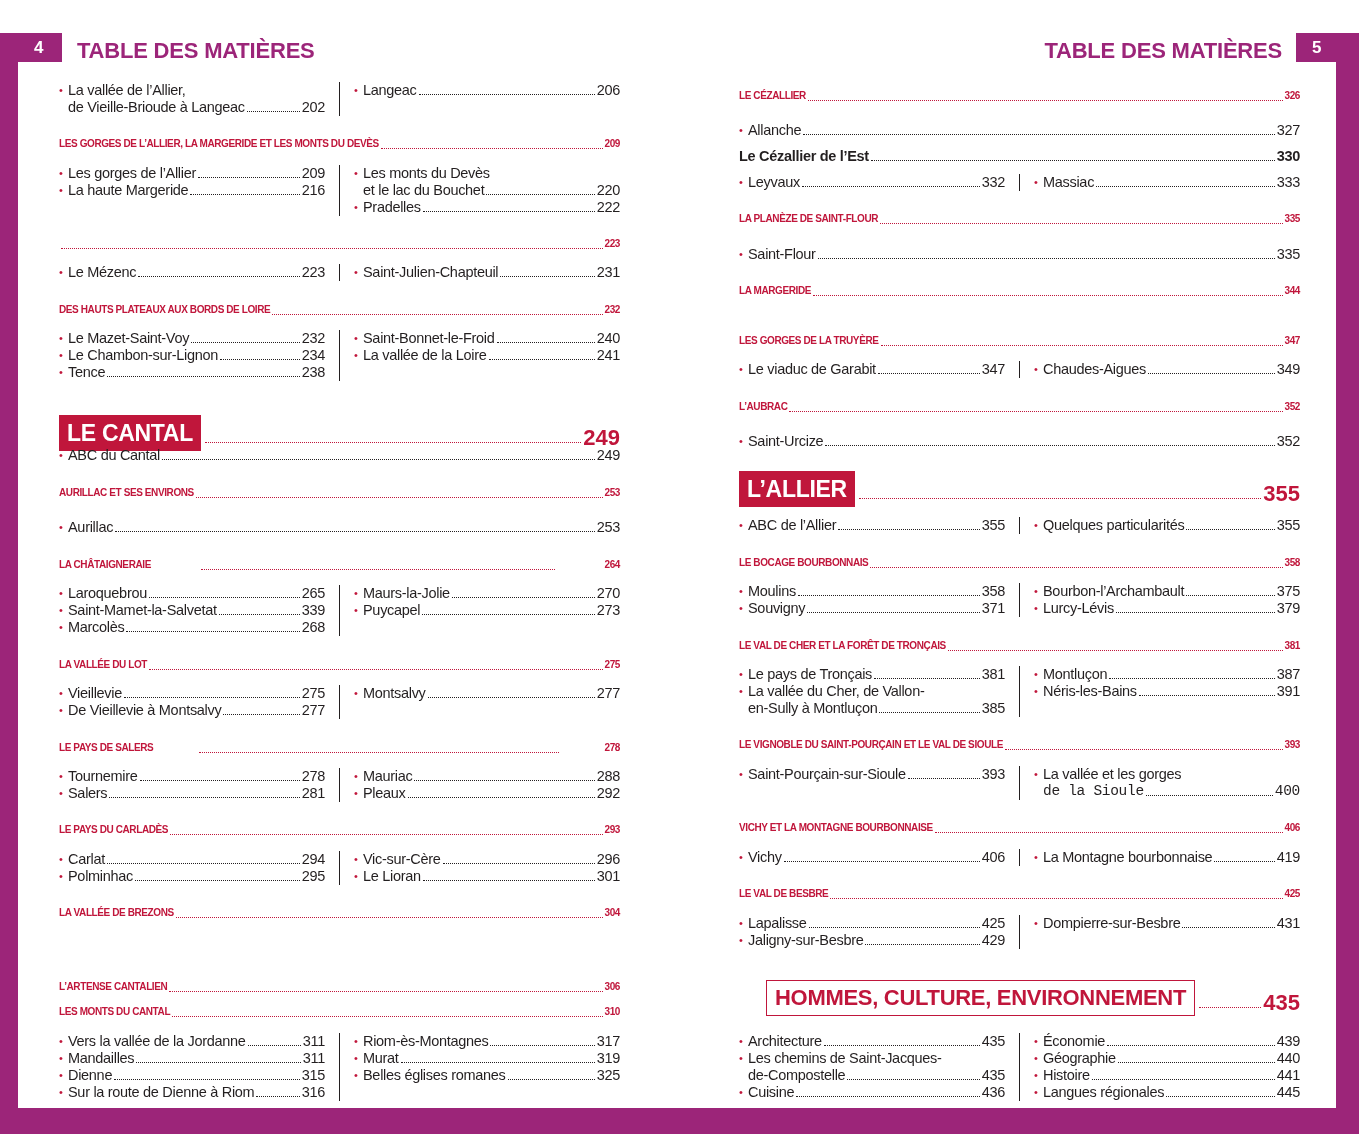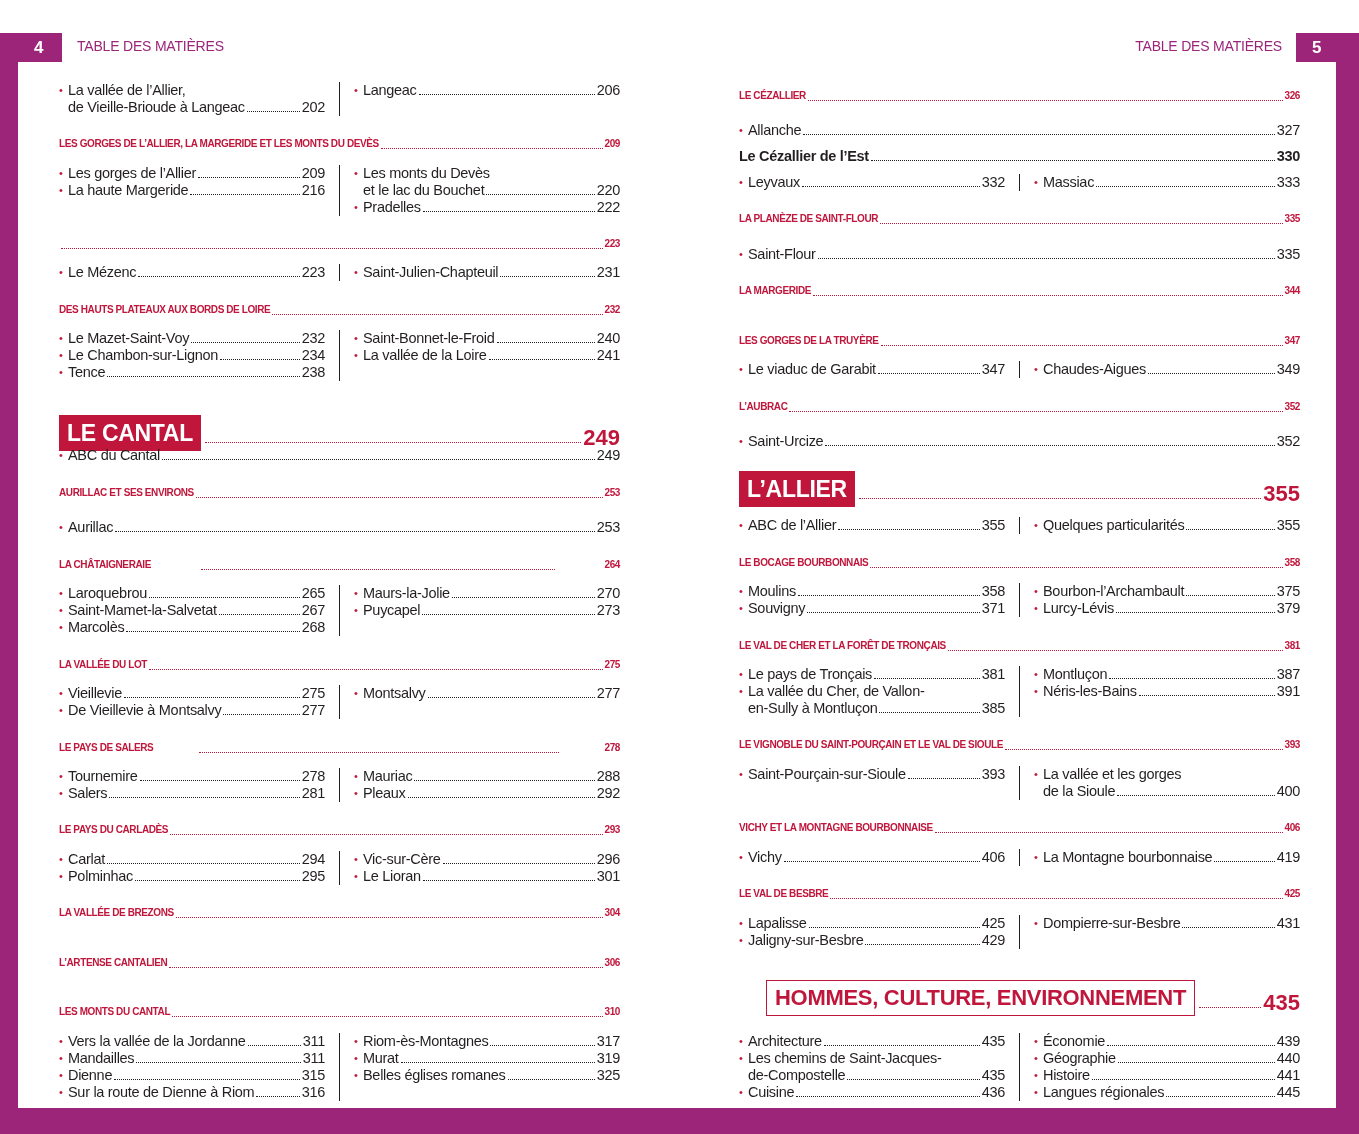--- a/index.html
+++ b/index.html
@@ -8,21 +8,21 @@
 
   .purple { background: #9c2579; position: absolute; }
   #left-band { left: 0; top: 33px; width: 18px; height: 1101px; }
   #right-band { left: 1336px; top: 33px; width: 23px; height: 1101px; }
   #bottom-band { left: 0; top: 1108px; width: 1359px; height: 26px; }
   #tab-left { left: 0; top: 33px; width: 62px; height: 29px; }
   #tab-right { left: 1296px; top: 33px; width: 63px; height: 29px; }
   .tab-num { position: absolute; top: 38px; color: #fff; font-weight: bold; font-size: 17px; }
   #num-left { left: 34px; }
   #num-right { left: 1312px; }
-  .running-head { position: absolute; top: 38px; color: #9c2579; font-weight: normal; font-size: 14px; letter-spacing: -0.2px; text-align: center; }
+  .running-head { position: absolute; top: 38px; color: #9c2579; font-weight: bold; font-size: 22px; letter-spacing: -0.2px; text-align: center; }
   #rh-left { left: 77px; }
   #rh-right { right: 77px; }
 
   .page { position: absolute; }
   #page-left { left: 59px; top: 78px; width: 561px; }
   #page-right { left: 739px; top: 78px; width: 561px; }
 
   .dots { flex: 1; border-bottom: 1.5px dotted #231f20; margin: 0 2px 4px 2px; min-width: 6px; }
   .sec-h { display: flex; align-items: flex-end; color: #c0163b; font-weight: bold; font-size: 10px; letter-spacing: -0.4px; line-height: 18px; position: absolute; left: 0; width: 561px; }
   .sec-h .dots { border-bottom-color: #c0163b; }
@@ -258,21 +258,21 @@
               <span class="txt">Laroquebrou</span>
               <span class="dots"></span>
               <span class="pg">265</span>
             </div>
           </div>
           <div class="entry-wrap">
             <div class="entry">
               <span class="bul">•</span>
               <span class="txt">Saint-Mamet-la-Salvetat</span>
               <span class="dots"></span>
-              <span class="pg">267</span>
+              <span class="pg">339</span>
             </div>
           </div>
           <div class="entry-wrap">
             <div class="entry">
               <span class="bul">•</span>
               <span class="txt">Marcolès</span>
               <span class="dots"></span>
               <span class="pg">268</span>
             </div>
           </div>
@@ -419,21 +419,21 @@
               <span class="pg">301</span>
             </div>
           </div>
         </div>
       </div>
       <div class="sec-h" style="top: 826px;">
         <span class="ttl">LA VALLÉE DE BREZONS</span>
         <span class="dots"></span>
         <span class="pg">304</span>
       </div>
-      <div class="sec-h" style="top: 876px;">
+      <div class="sec-h" style="top: 900px;">
         <span class="ttl">L’ARTENSE CANTALIEN</span>
         <span class="dots"></span>
         <span class="pg">306</span>
       </div>
       <div class="sec-h" style="top: 925px;">
         <span class="ttl">LES MONTS DU CANTAL</span>
         <span class="dots"></span>
         <span class="pg">310</span>
       </div>
       <div class="cols" style="top: 955px;">
@@ -751,21 +751,21 @@
             </div>
           </div>
         </div>
         <div class="sep"></div>
         <div class="col">
           <div class="entry-wrap">
             <div class="entry">
               <span class="bul">•</span>
               <span class="txt">La vallée et les gorges</span>
             </div>
-            <div class="entry" style="padding-left: 9px;">
+            <div class="entry" style="padding-left: 9px; font-family: Liberation Mono, monospace;">
               <span class="txt">de la Sioule</span>
               <span class="dots"></span>
               <span class="pg">400</span>
             </div>
           </div>
         </div>
       </div>
       <div class="sec-h" style="top: 741px;">
         <span class="ttl">VICHY ET LA MONTAGNE BOURBONNAISE</span>
         <span class="dots"></span>

